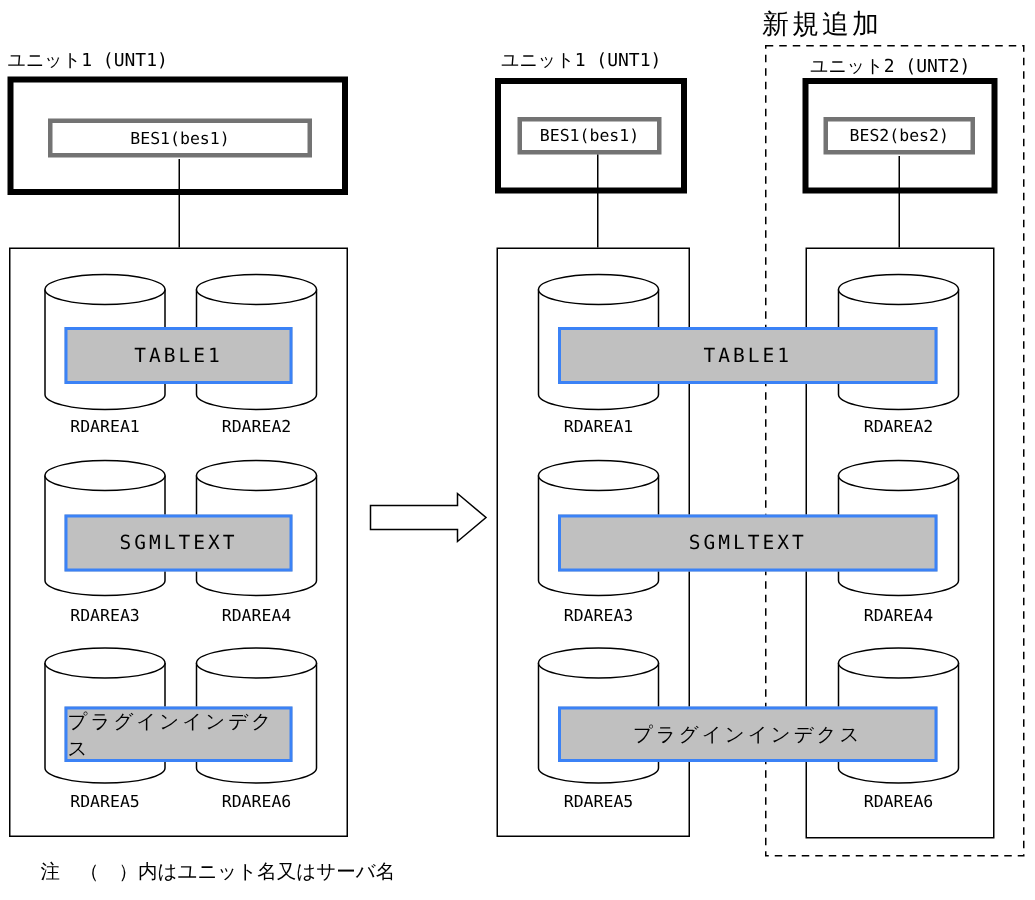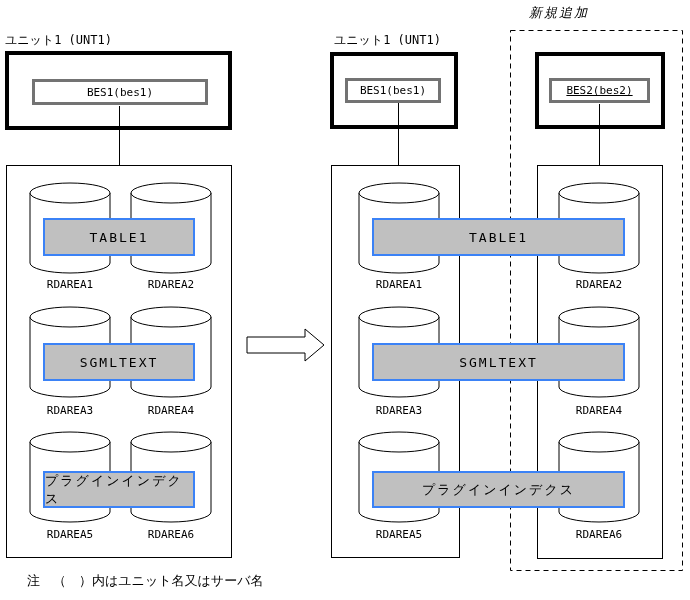--- a/index.html
+++ b/index.html
@@ -29,23 +29,24 @@
   </div>
   <div class="container" style="left:6px;top:165px;width:226px;height:393px;"></div>
 
   <div class="label" style="left:334px;top:32px;">ユニット1 (UNT1)</div>
   <div class="thickbox" style="left:330px;top:52px;width:128px;height:77px;"></div>
   <div class="besbox" style="left:345px;top:78px;width:96px;height:25px;">
     <span>BES1(bes1)</span>
   </div>
   <div class="container" style="left:331px;top:165px;width:129px;height:393px;"></div>
 
-  <div class="label" style="left:529px;top:4px;font-size:13px;letter-spacing:2px;font-style:italic;">新規追加</div>
+  <div class="label" style="left:508px;top:4px;font-size:18px;letter-spacing:2px;">新規追加</div>
+  <div class="label" style="left:540px;top:36px;">ユニット2 (UNT2)</div>
   <div class="thickbox" style="left:535px;top:52px;width:130px;height:77px;"></div>
-  <div class="besbox" style="left:549px;top:78px;width:101px;height:25px;text-decoration:underline;">
+  <div class="besbox" style="left:549px;top:78px;width:101px;height:25px;">
     <span>BES2(bes2)</span>
   </div>
   <div class="container" style="left:537px;top:165px;width:126px;height:394px;"></div>
 
   <svg class="layer" width="690" height="600">
 
     <rect x="510.5" y="30.5" width="172" height="540" fill="none" stroke="#000" stroke-dasharray="5 4"></rect>
 
     <line x1="119.5" y1="106" x2="119.5" y2="165" stroke="#000"></line>
     <line x1="398.5" y1="103" x2="398.5" y2="165" stroke="#000"></line>

